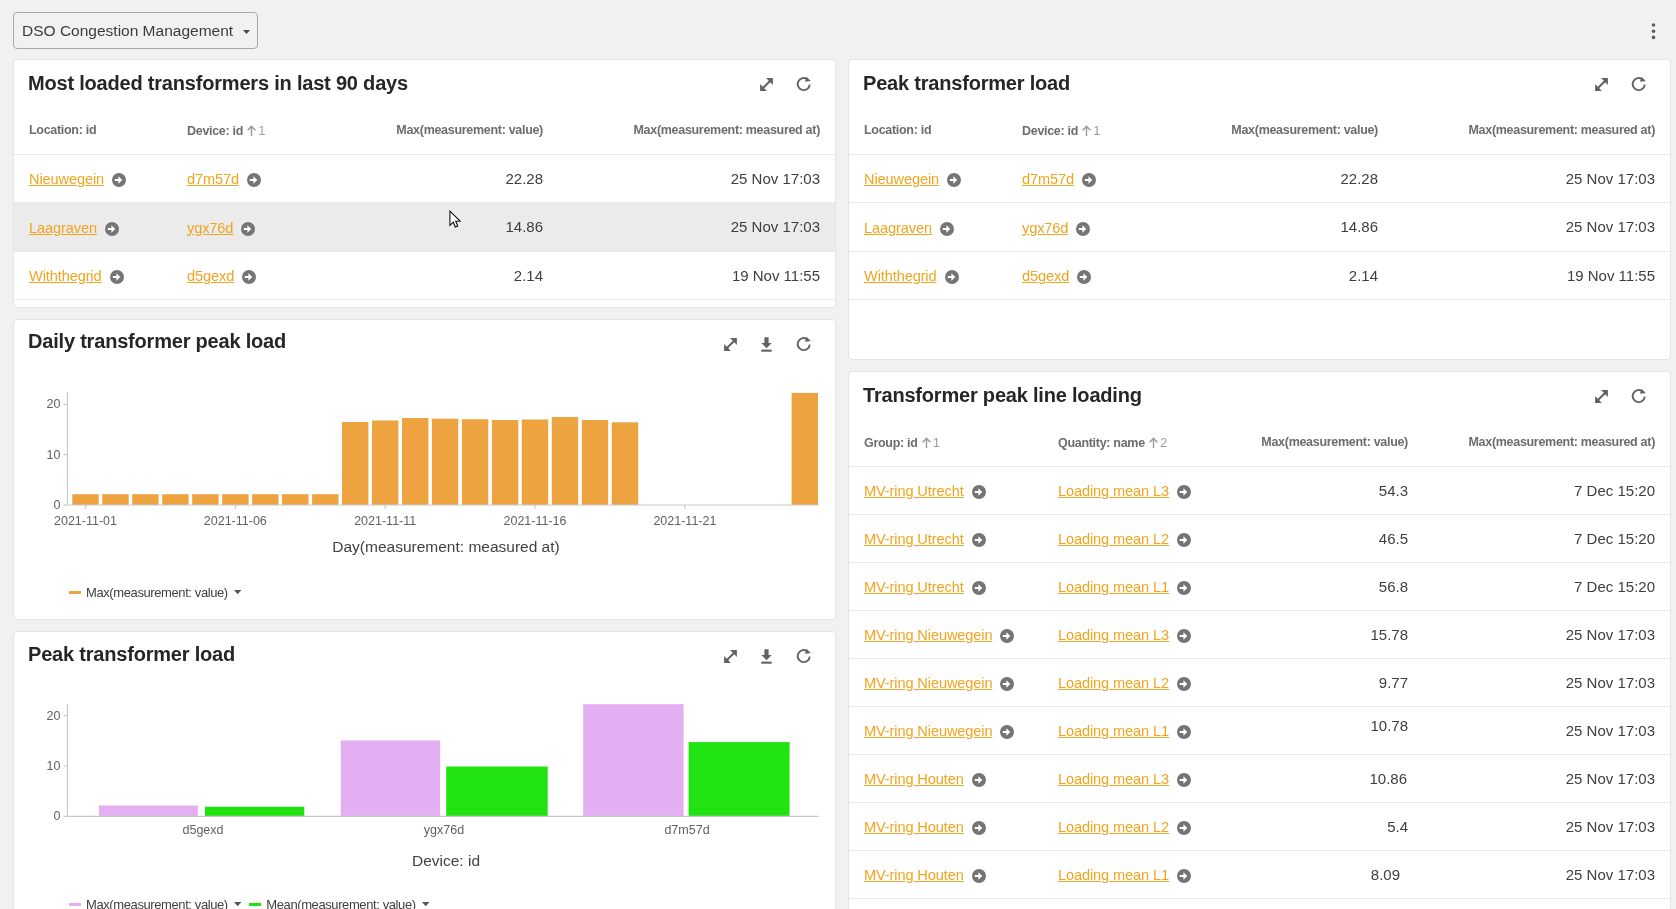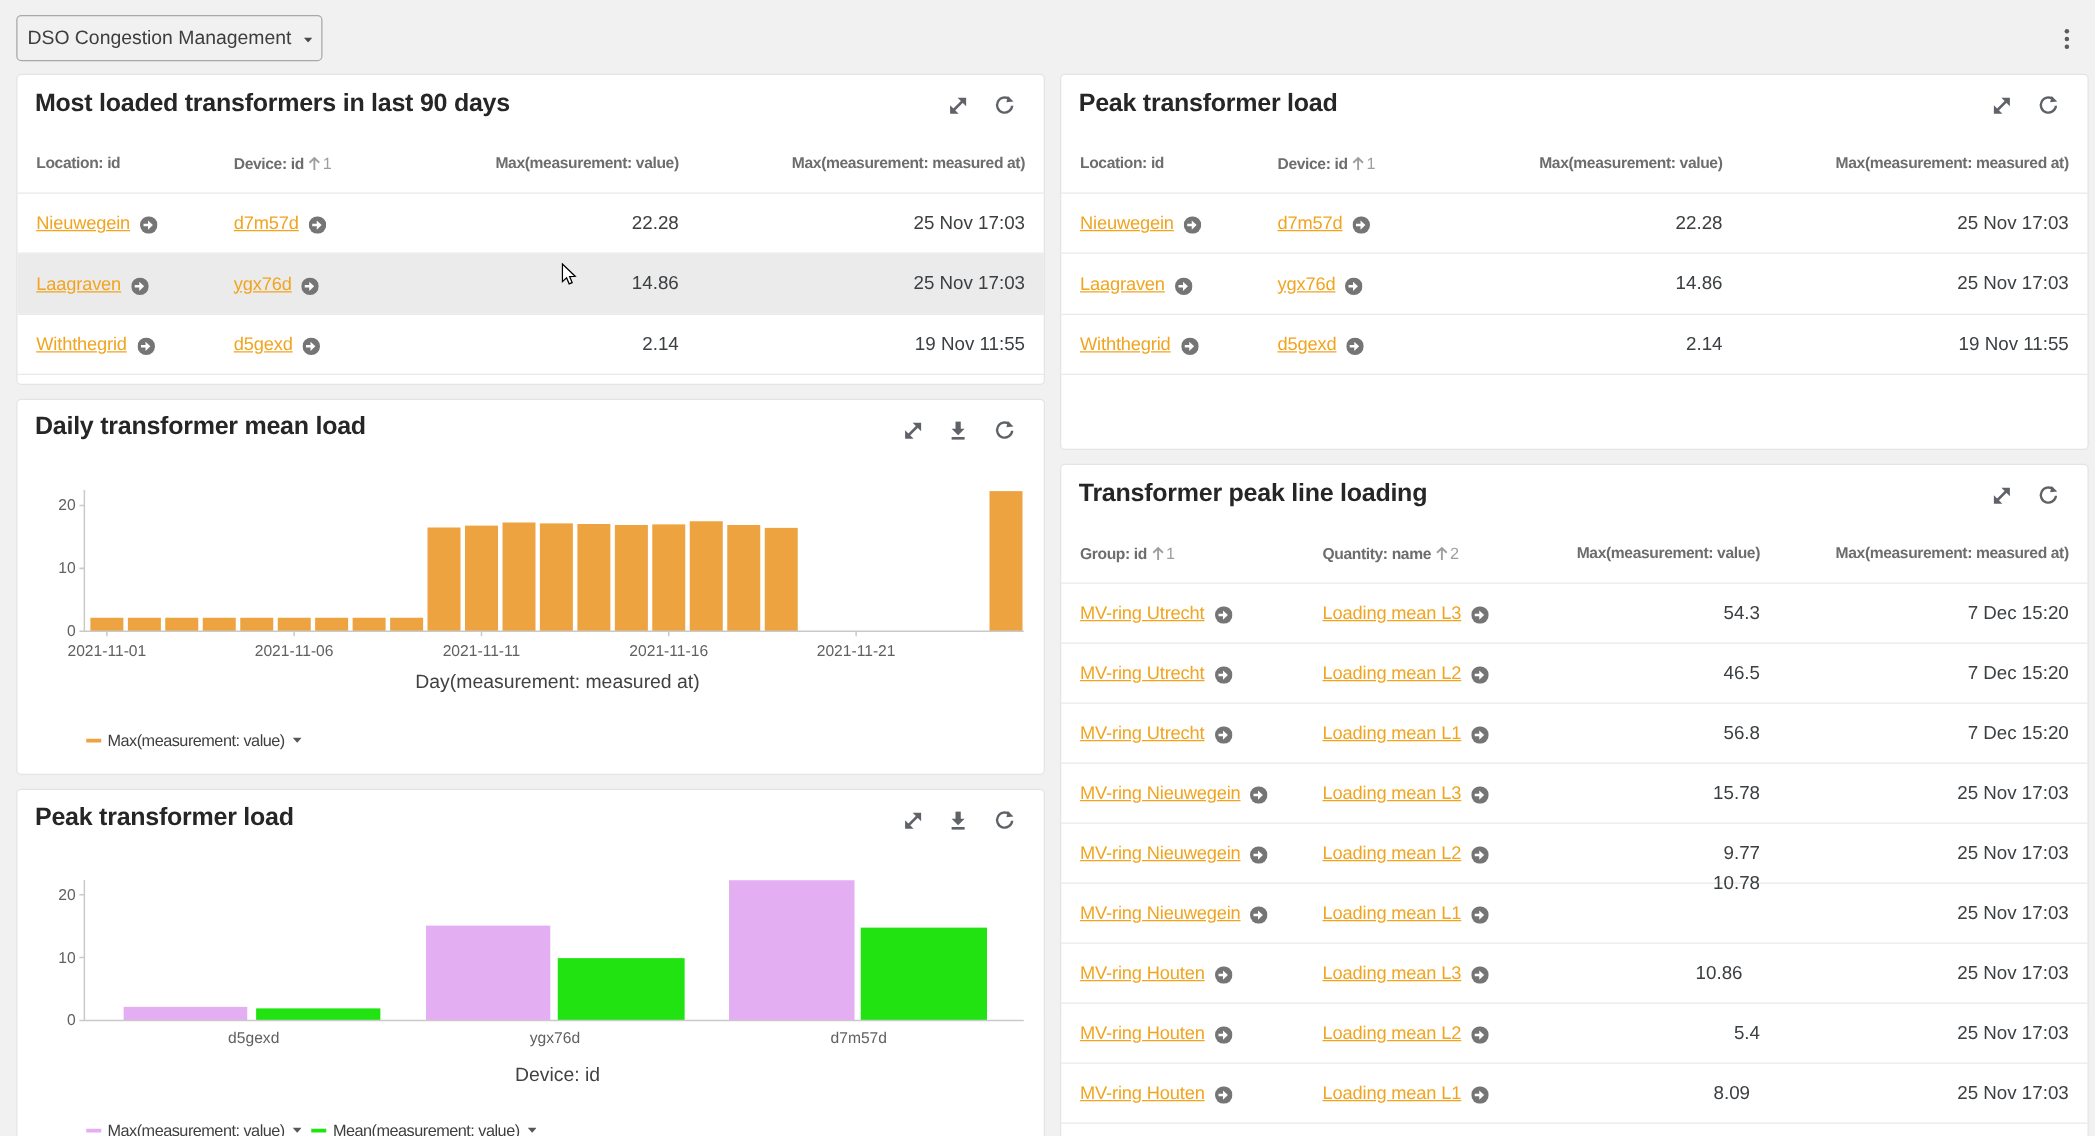--- a/index.html
+++ b/index.html
@@ -300,40 +300,40 @@
     </svg>
   </div>
 <div class="lnk" style="left:1058px;top:719.0px;height:20px">
     <a>Loading mean L1</a>
     <svg width="14" height="14" viewBox="0 0 14 14" style="flex:none">
       <circle cx="7" cy="7" r="7" fill="#757575"></circle>
       <rect x="2.8" y="6" width="4.6" height="2" fill="#fff"></rect>
       <polygon points="6.4,3.3 10.3,7 6.4,10.7" fill="#fff"></polygon>
     </svg>
   </div>
-<div class="val" style="right:268px;top:698px">10.78</div>
+<div class="val" style="right:268px;top:717px">10.78</div>
 <div class="val" style="right:21px;top:721.5px">25 Nov 17:03</div>
 <div class="bl" style="left:849px;top:802px;width:821px;height:0"></div>
 <div class="lnk" style="left:864px;top:767.0px;height:20px">
     <a>MV-ring Houten</a>
     <svg width="14" height="14" viewBox="0 0 14 14" style="flex:none">
       <circle cx="7" cy="7" r="7" fill="#757575"></circle>
       <rect x="2.8" y="6" width="4.6" height="2" fill="#fff"></rect>
       <polygon points="6.4,3.3 10.3,7 6.4,10.7" fill="#fff"></polygon>
     </svg>
   </div>
 <div class="lnk" style="left:1058px;top:767.0px;height:20px">
     <a>Loading mean L3</a>
     <svg width="14" height="14" viewBox="0 0 14 14" style="flex:none">
       <circle cx="7" cy="7" r="7" fill="#757575"></circle>
       <rect x="2.8" y="6" width="4.6" height="2" fill="#fff"></rect>
       <polygon points="6.4,3.3 10.3,7 6.4,10.7" fill="#fff"></polygon>
     </svg>
   </div>
-<div class="val" style="right:282px;top:769.5px">10.86</div>
+<div class="val" style="right:269px;top:769.5px">10.86</div>
 <div class="val" style="right:21px;top:769.5px">25 Nov 17:03</div>
 <div class="bl" style="left:849px;top:850px;width:821px;height:0"></div>
 <div class="lnk" style="left:864px;top:815.0px;height:20px">
     <a>MV-ring Houten</a>
     <svg width="14" height="14" viewBox="0 0 14 14" style="flex:none">
       <circle cx="7" cy="7" r="7" fill="#757575"></circle>
       <rect x="2.8" y="6" width="4.6" height="2" fill="#fff"></rect>
       <polygon points="6.4,3.3 10.3,7 6.4,10.7" fill="#fff"></polygon>
     </svg>
   </div>
@@ -360,21 +360,21 @@
     <a>Loading mean L1</a>
     <svg width="14" height="14" viewBox="0 0 14 14" style="flex:none">
       <circle cx="7" cy="7" r="7" fill="#757575"></circle>
       <rect x="2.8" y="6" width="4.6" height="2" fill="#fff"></rect>
       <polygon points="6.4,3.3 10.3,7 6.4,10.7" fill="#fff"></polygon>
     </svg>
   </div>
 <div class="val" style="right:276px;top:865.5px">8.09</div>
 <div class="val" style="right:21px;top:865.5px">25 Nov 17:03</div>
 <div class="card" style="left:13px;top:319px;width:823px;height:301px"></div>
-<div class="ttl" style="left:28px;top:330px">Daily transformer mean load</div>
+<div class="ttl" style="left:28px;top:330px">Daily transformer peak load</div>
 <div class="ic" style="left:721px;top:335px"><svg width="19" height="19" viewBox="0 0 19 19">
       <path d="M4.2 14.8 L14.8 4.2" stroke="#5f6368" stroke-width="2" fill="none"></path>
       <polygon points="9.1,3.1 15.9,3.1 15.9,9.9" fill="#5f6368"></polygon>
       <polygon points="3.1,9.1 3.1,15.9 9.9,15.9" fill="#5f6368"></polygon>
     </svg></div>
 <div class="ic" style="left:757px;top:335px"><svg width="19" height="19" viewBox="0 0 19 19">
       <rect x="7.4" y="2.3" width="4.2" height="6" fill="#5f6368"></rect>
       <polygon points="9.5,13.2 4.3,7.9 14.7,7.9" fill="#5f6368"></polygon>
       <rect x="4.3" y="14.6" width="10.4" height="2.1" fill="#5f6368"></rect>
     </svg></div>

